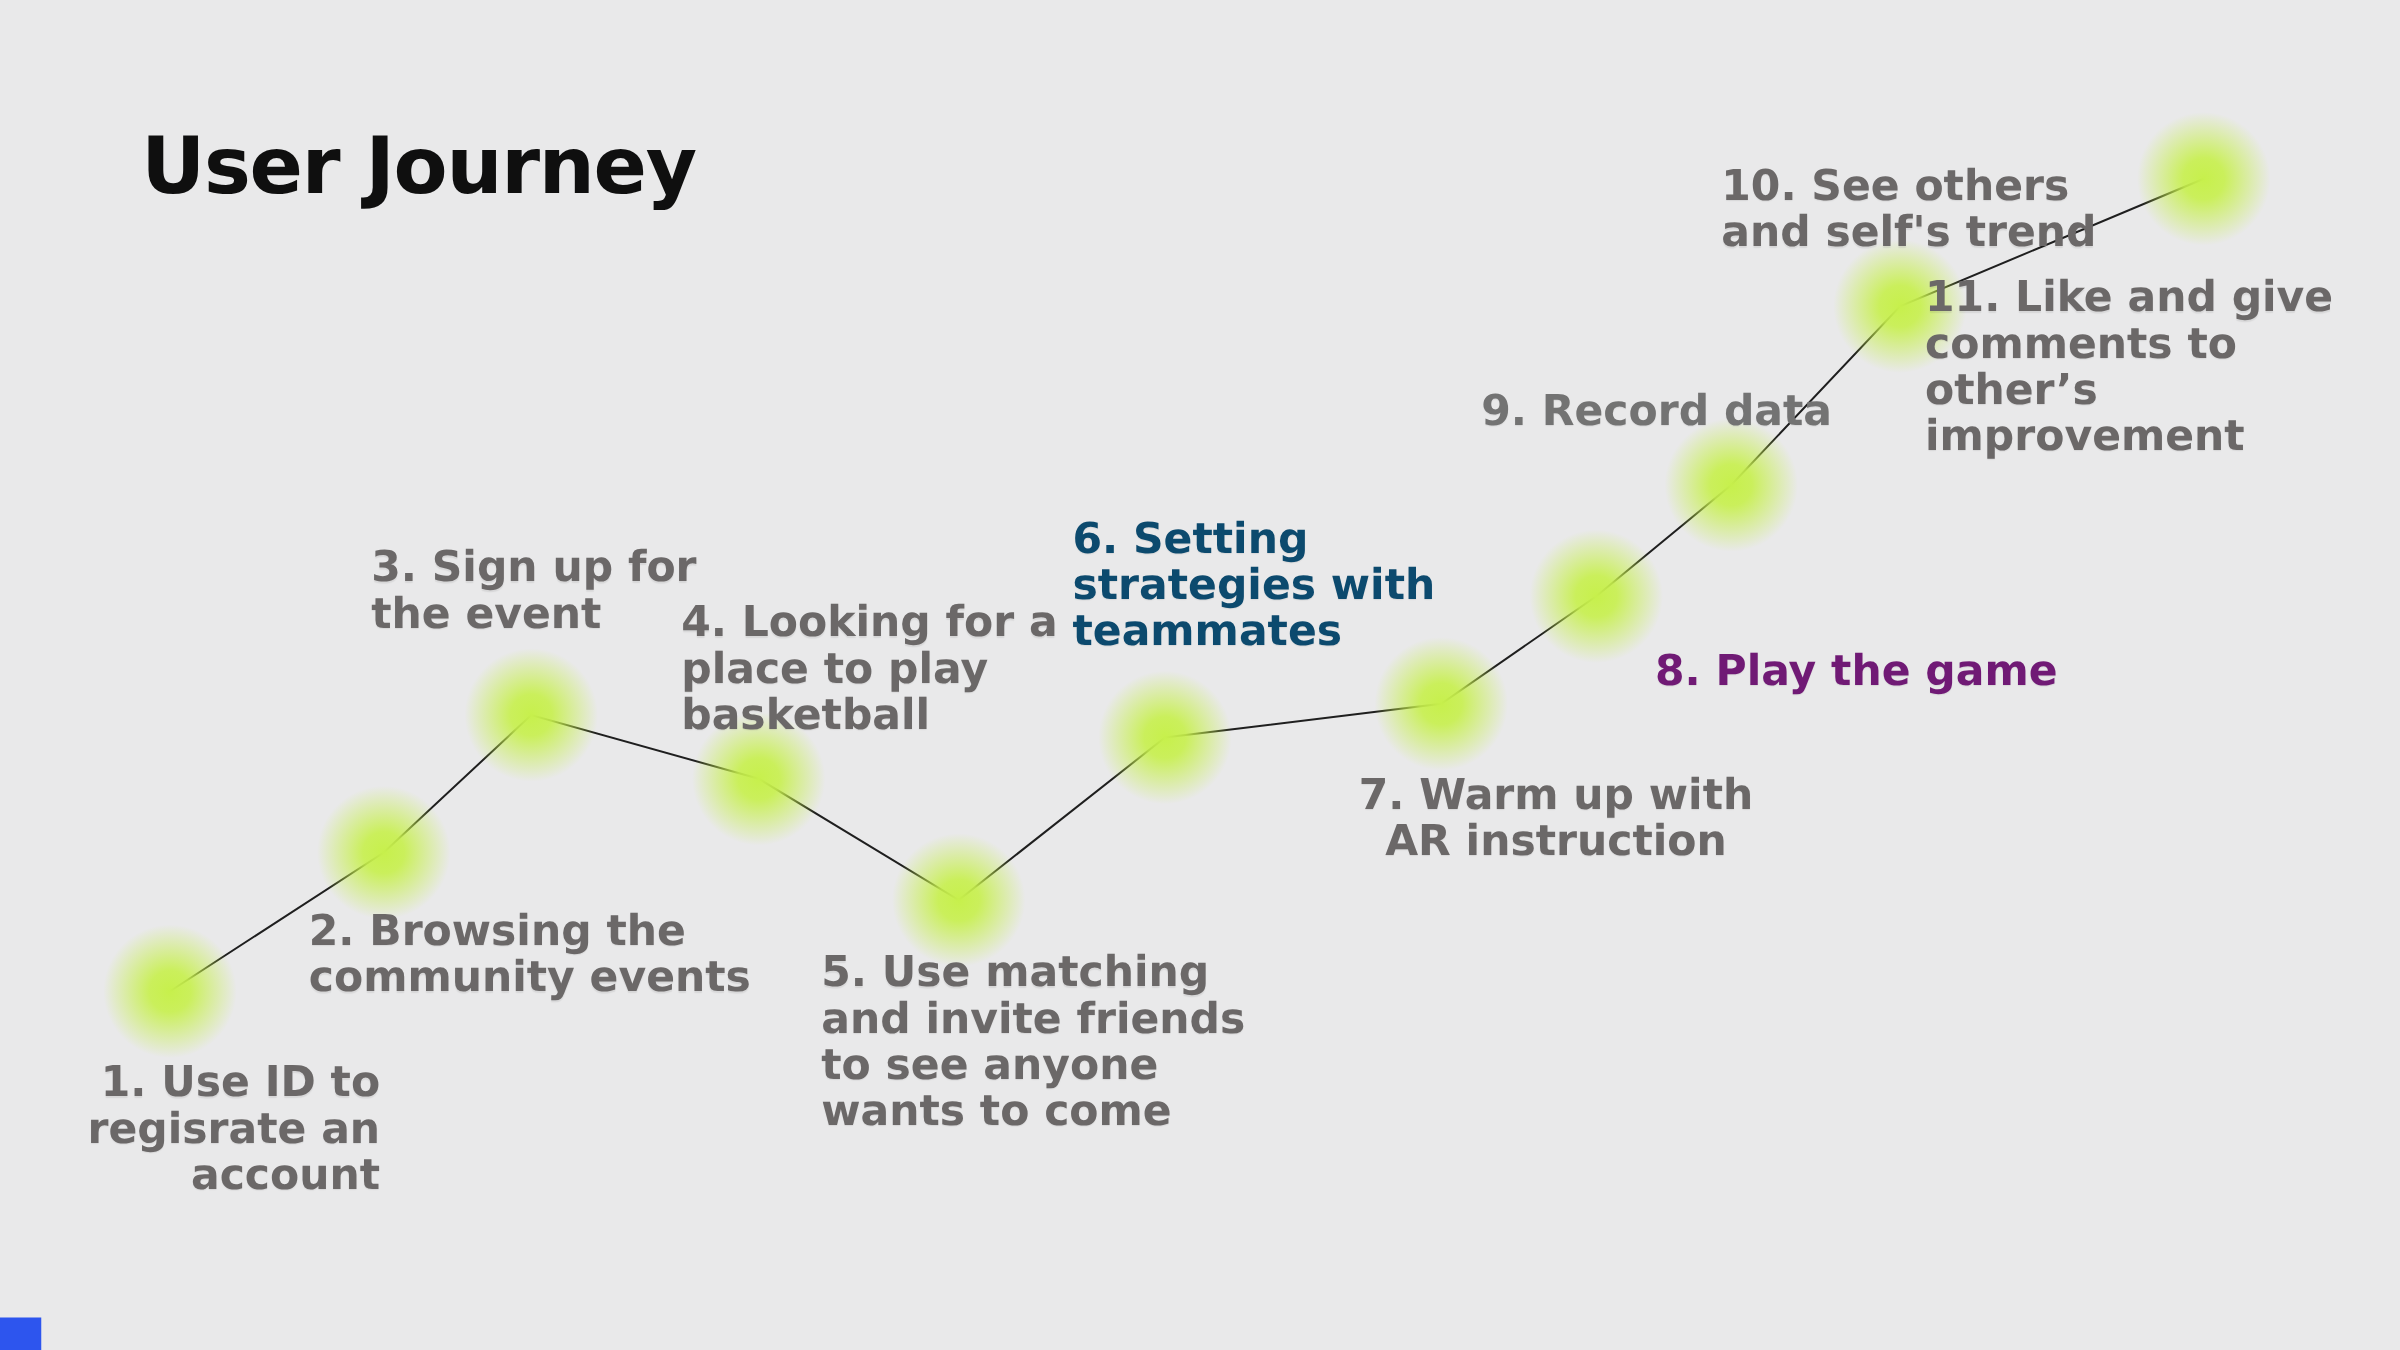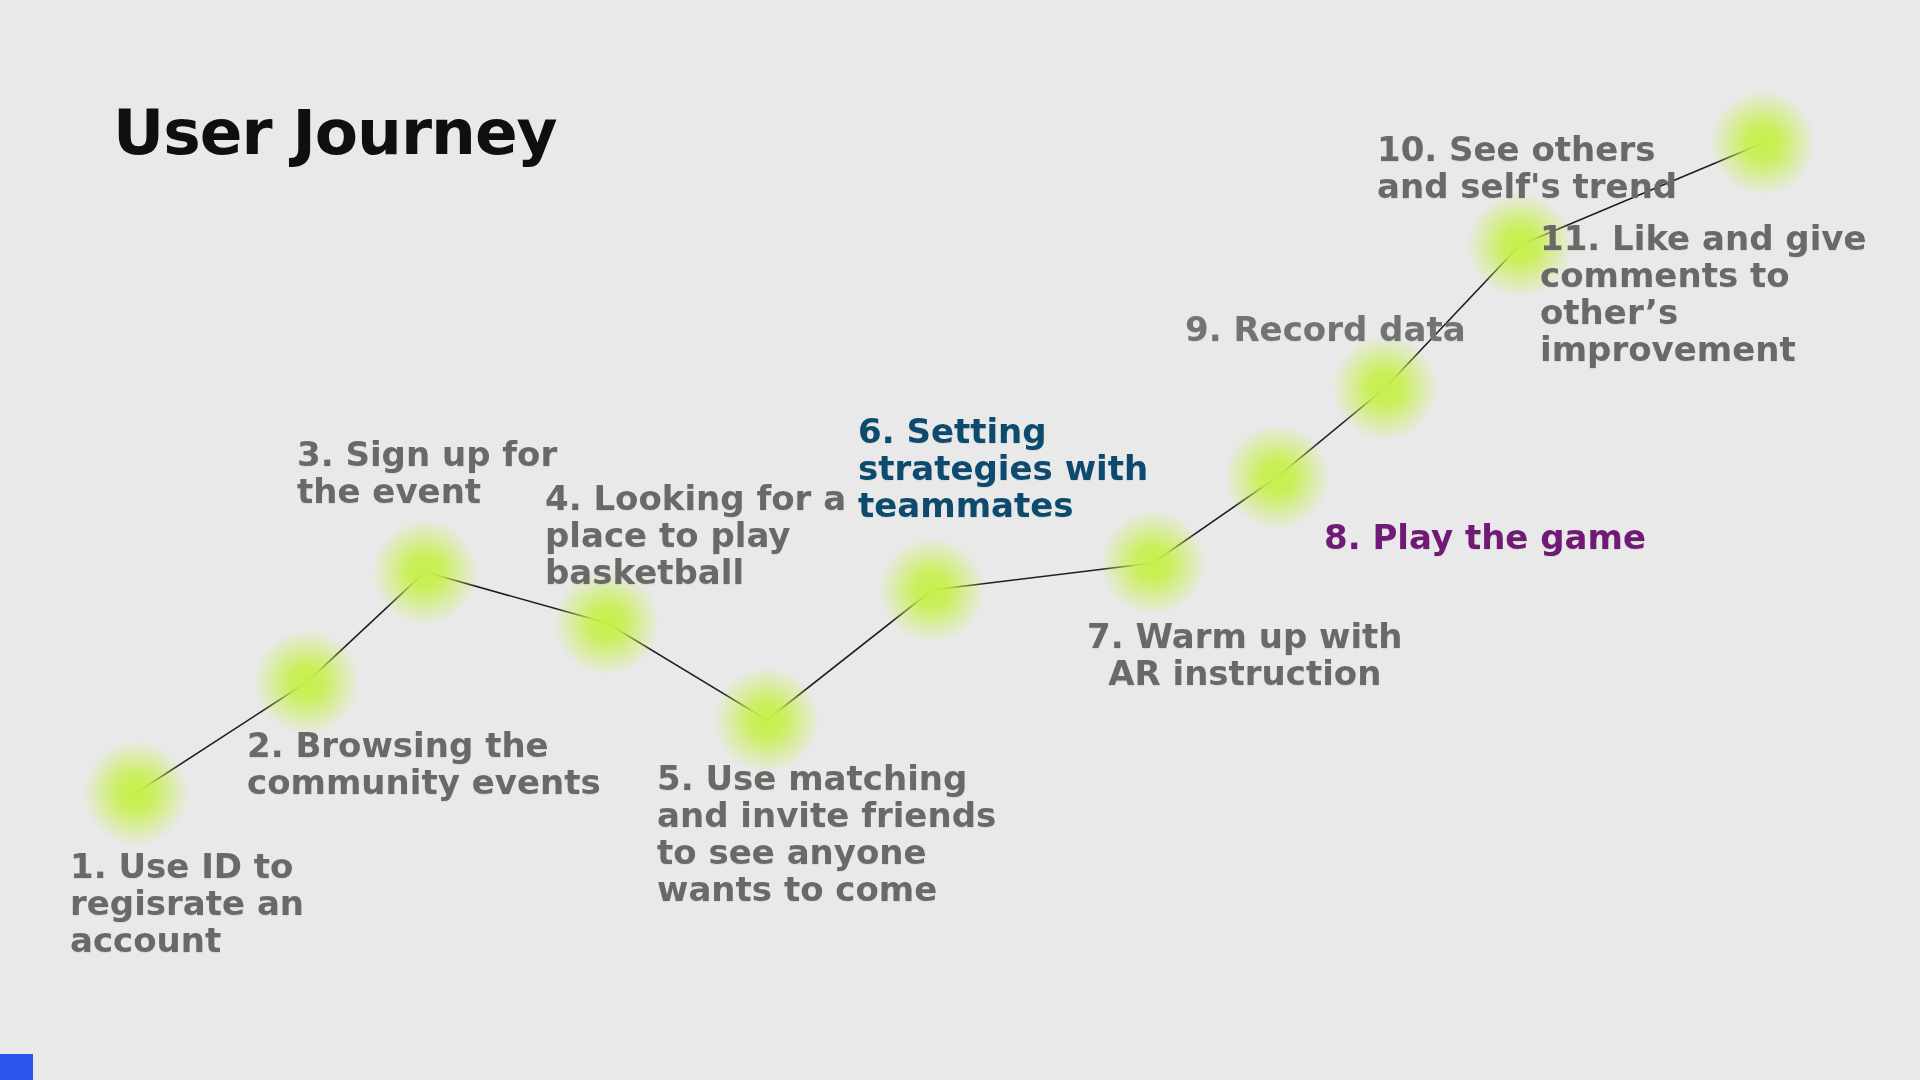--- a/index.html
+++ b/index.html
@@ -30,21 +30,21 @@
 </head>
 <body style="background: rgb(233, 233, 234);">
 
 <div class="stage">
   <h1 class="page-title" style="color: rgb(15, 15, 15);">User Journey</h1>
   <svg class="journey-line-svg" width="1920" height="1080" viewBox="0 0 1920 1080" xmlns="http://www.w3.org/2000/svg">
     <polyline fill="none" stroke-width="1.6" points="136,793 307,682 425,572 607,623 767,720 932,590 1153,563 1277,477 1385,388 1520,245 1763,143" stroke="#1f1f1f"></polyline>
   </svg>
   <div id="steps-layer">
       <div class="journey-dot" style="left: 71px; top: 728px; background: radial-gradient(circle, rgb(199, 240, 76) 0%, rgba(199, 240, 76, 0.9) 18%, rgba(199, 240, 76, 0) 58%);"></div>
-      <div class="journey-label" style="left: 70px; top: 848px; color: rgb(107, 104, 104);">1. Use ID to
+      <div class="journey-label" style="left: 70px; top: 848px; color: rgb(107, 104, 104); text-align: right;">1. Use ID to
 regisrate an
 account</div>
       <div class="journey-dot" style="left: 242px; top: 617px; background: radial-gradient(circle, rgb(199, 240, 76) 0%, rgba(199, 240, 76, 0.9) 18%, rgba(199, 240, 76, 0) 58%);"></div>
       <div class="journey-label" style="left: 247px; top: 727px; color: rgb(107, 104, 104);">2. Browsing the
 community events</div>
       <div class="journey-dot" style="left: 360px; top: 507px; background: radial-gradient(circle, rgb(199, 240, 76) 0%, rgba(199, 240, 76, 0.9) 18%, rgba(199, 240, 76, 0) 58%);"></div>
       <div class="journey-label" style="left: 280px; top: 436px; color: rgb(107, 104, 104); margin-left: 17px;">3. Sign up for
 the event</div>
       <div class="journey-dot" style="left: 542px; top: 558px; background: radial-gradient(circle, rgb(199, 240, 76) 0%, rgba(199, 240, 76, 0.9) 18%, rgba(199, 240, 76, 0) 58%);"></div>
       <div class="journey-label" style="left: 545px; top: 480px; color: rgb(107, 104, 104);">4. Looking for a

